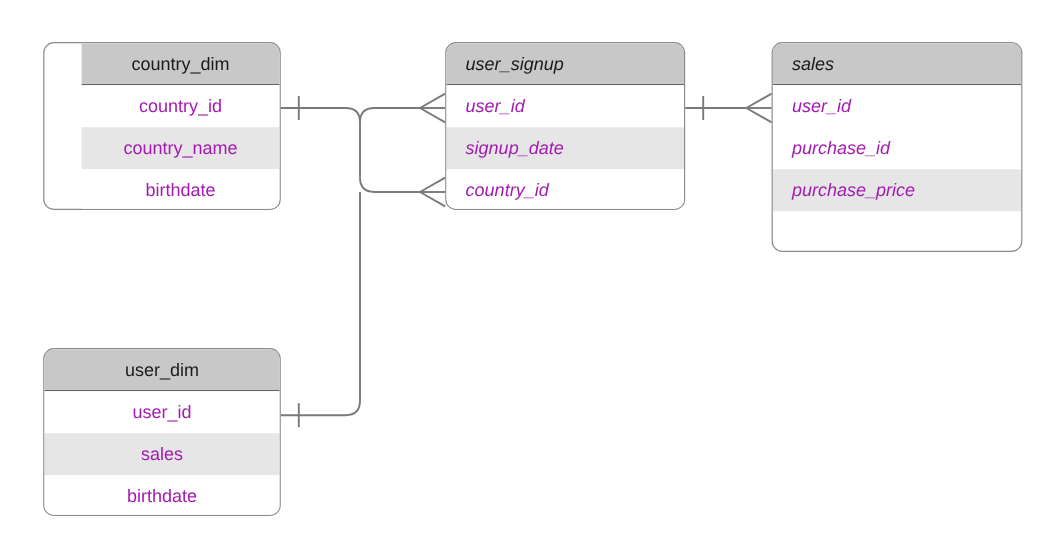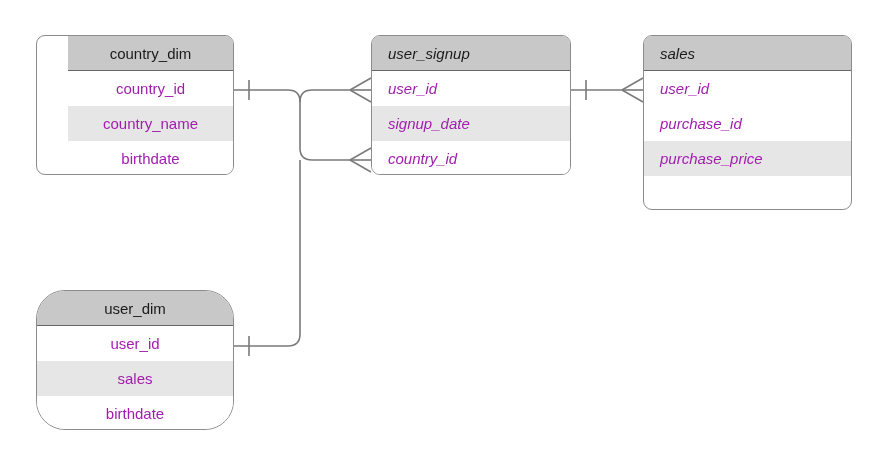--- a/index.html
+++ b/index.html
@@ -139,20 +139,20 @@
     <div class="entity-row">country_id</div>
   </div>
 
   <div class="entity style-italic" style="left:643px; top:35px; width:209px; height:175px;">
     <div class="entity-header">sales</div>
     <div class="entity-row">user_id</div>
     <div class="entity-row">purchase_id</div>
     <div class="entity-row shaded">purchase_price</div>
   </div>
 
-  <div class="entity style-centered" style="left:36px; top:290px; width:198px; height:140px;border-radius:29px;">
+  <div class="entity style-centered" style="left:36px; top:290px; width:198px; height:140px;">
     <div class="entity-header">user_dim</div>
     <div class="entity-row">user_id</div>
     <div class="entity-row shaded">sales</div>
     <div class="entity-row">birthdate</div>
   </div>
 
 </div>
 
 </body></html>

